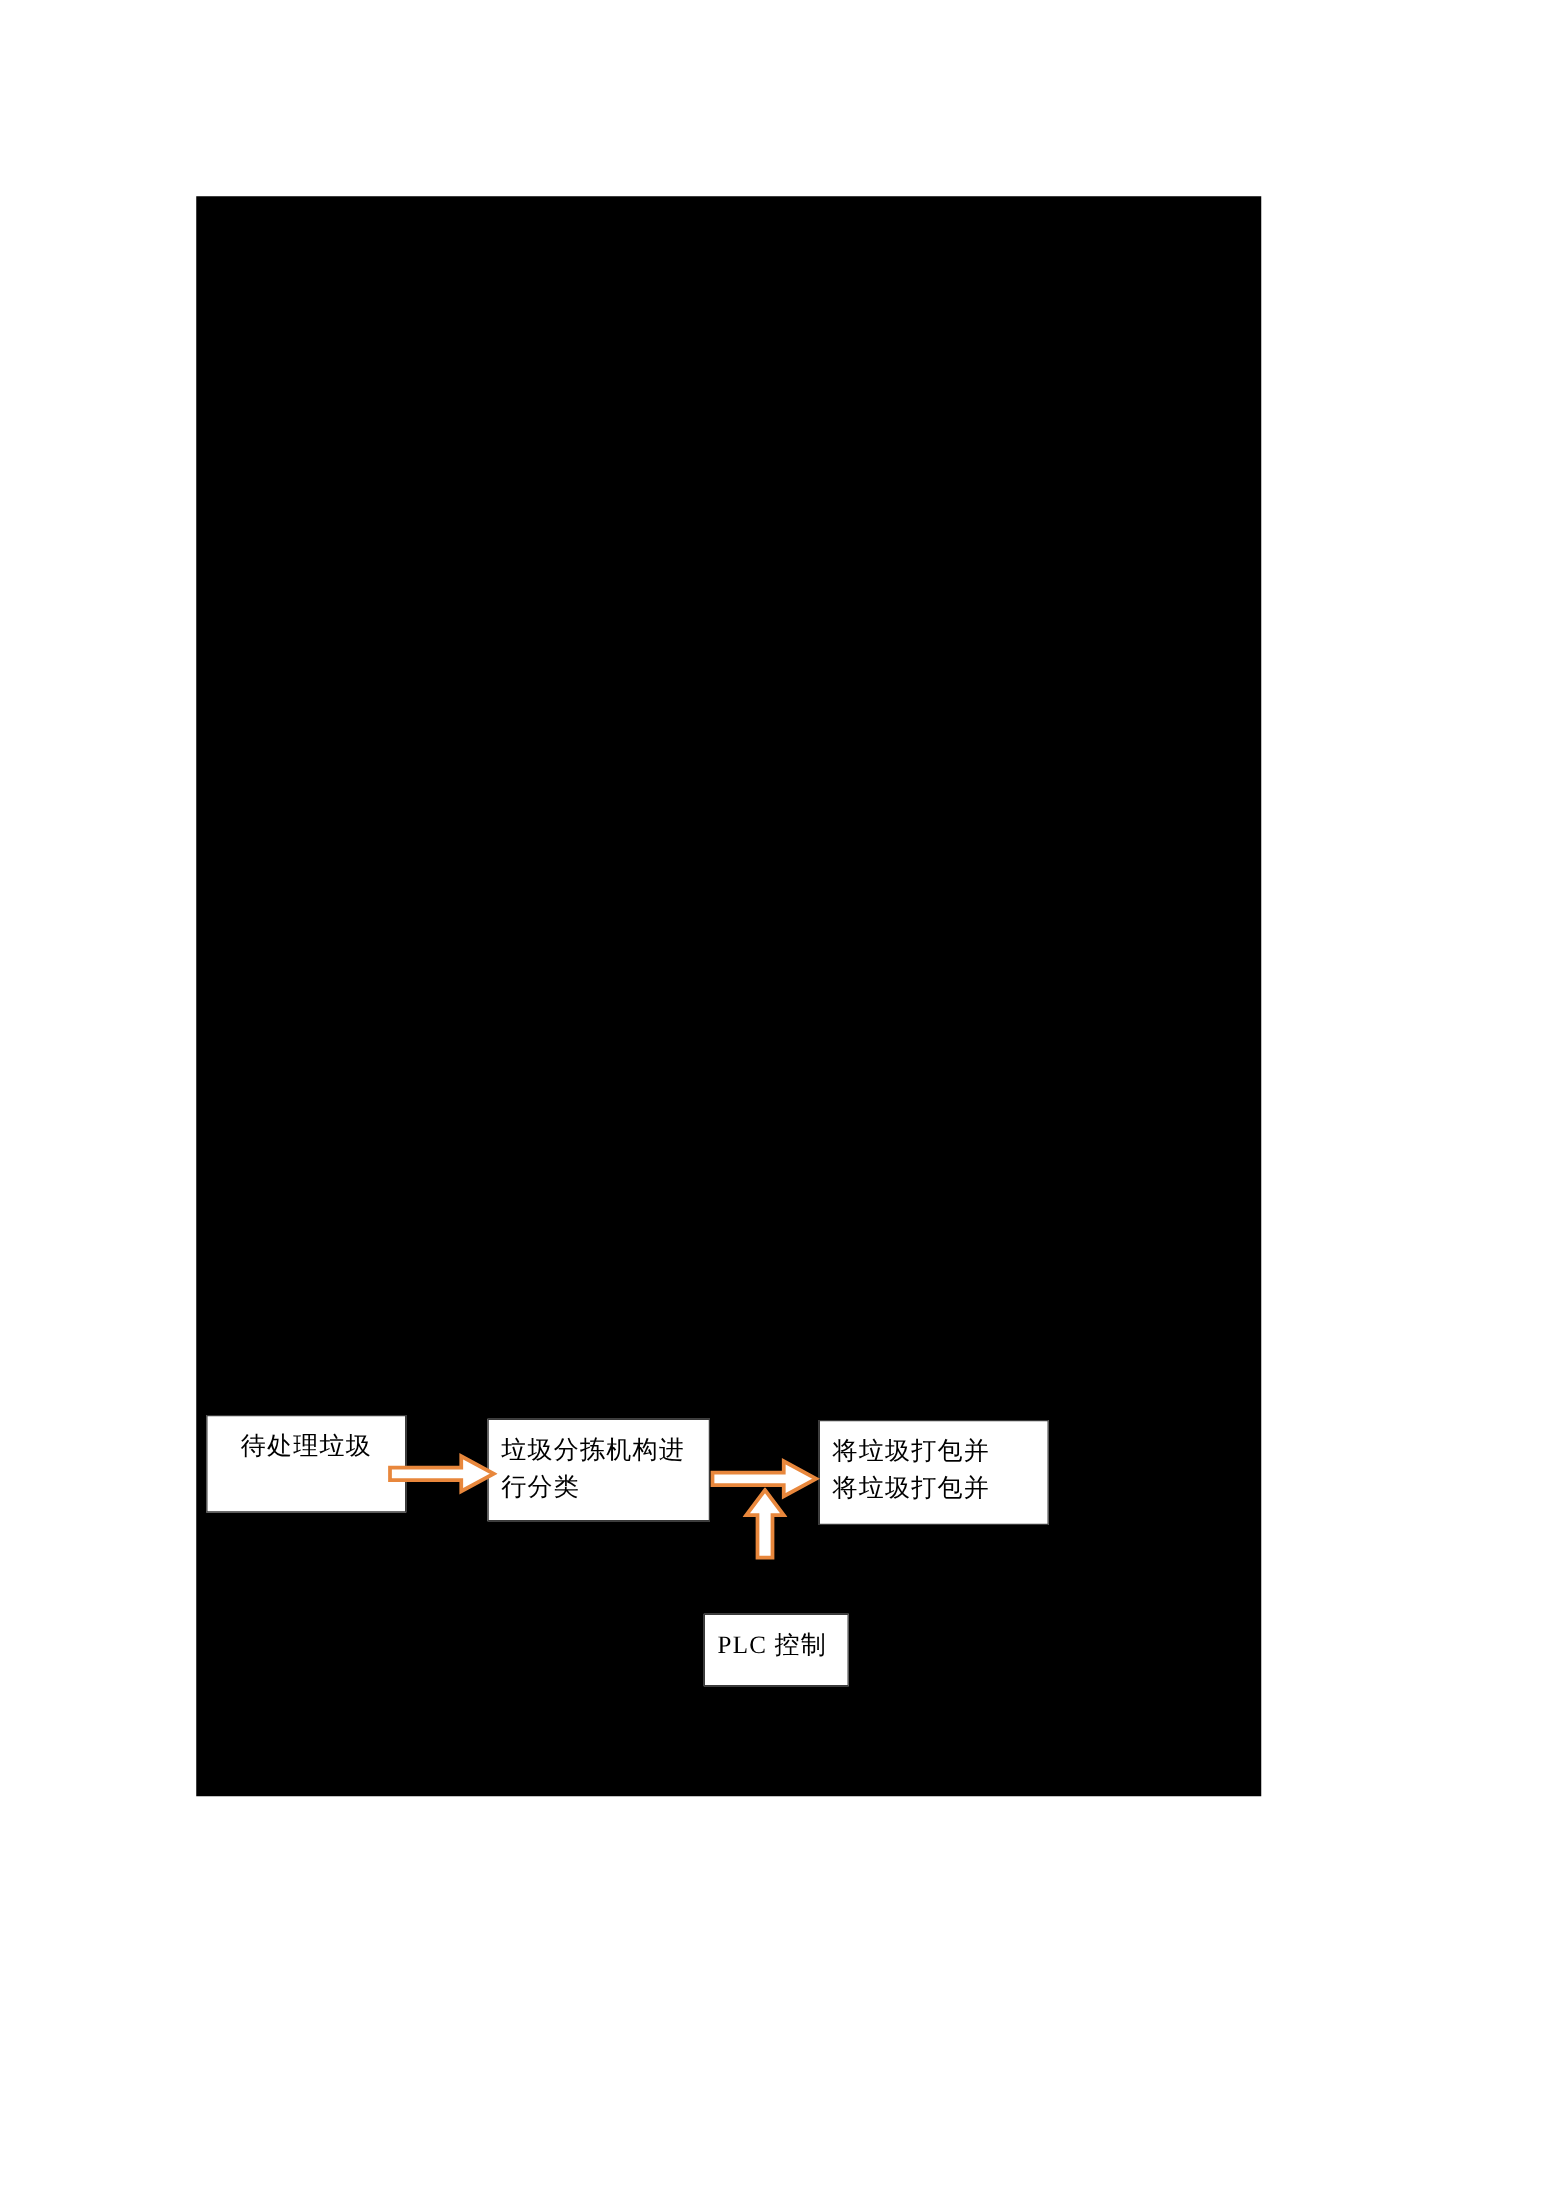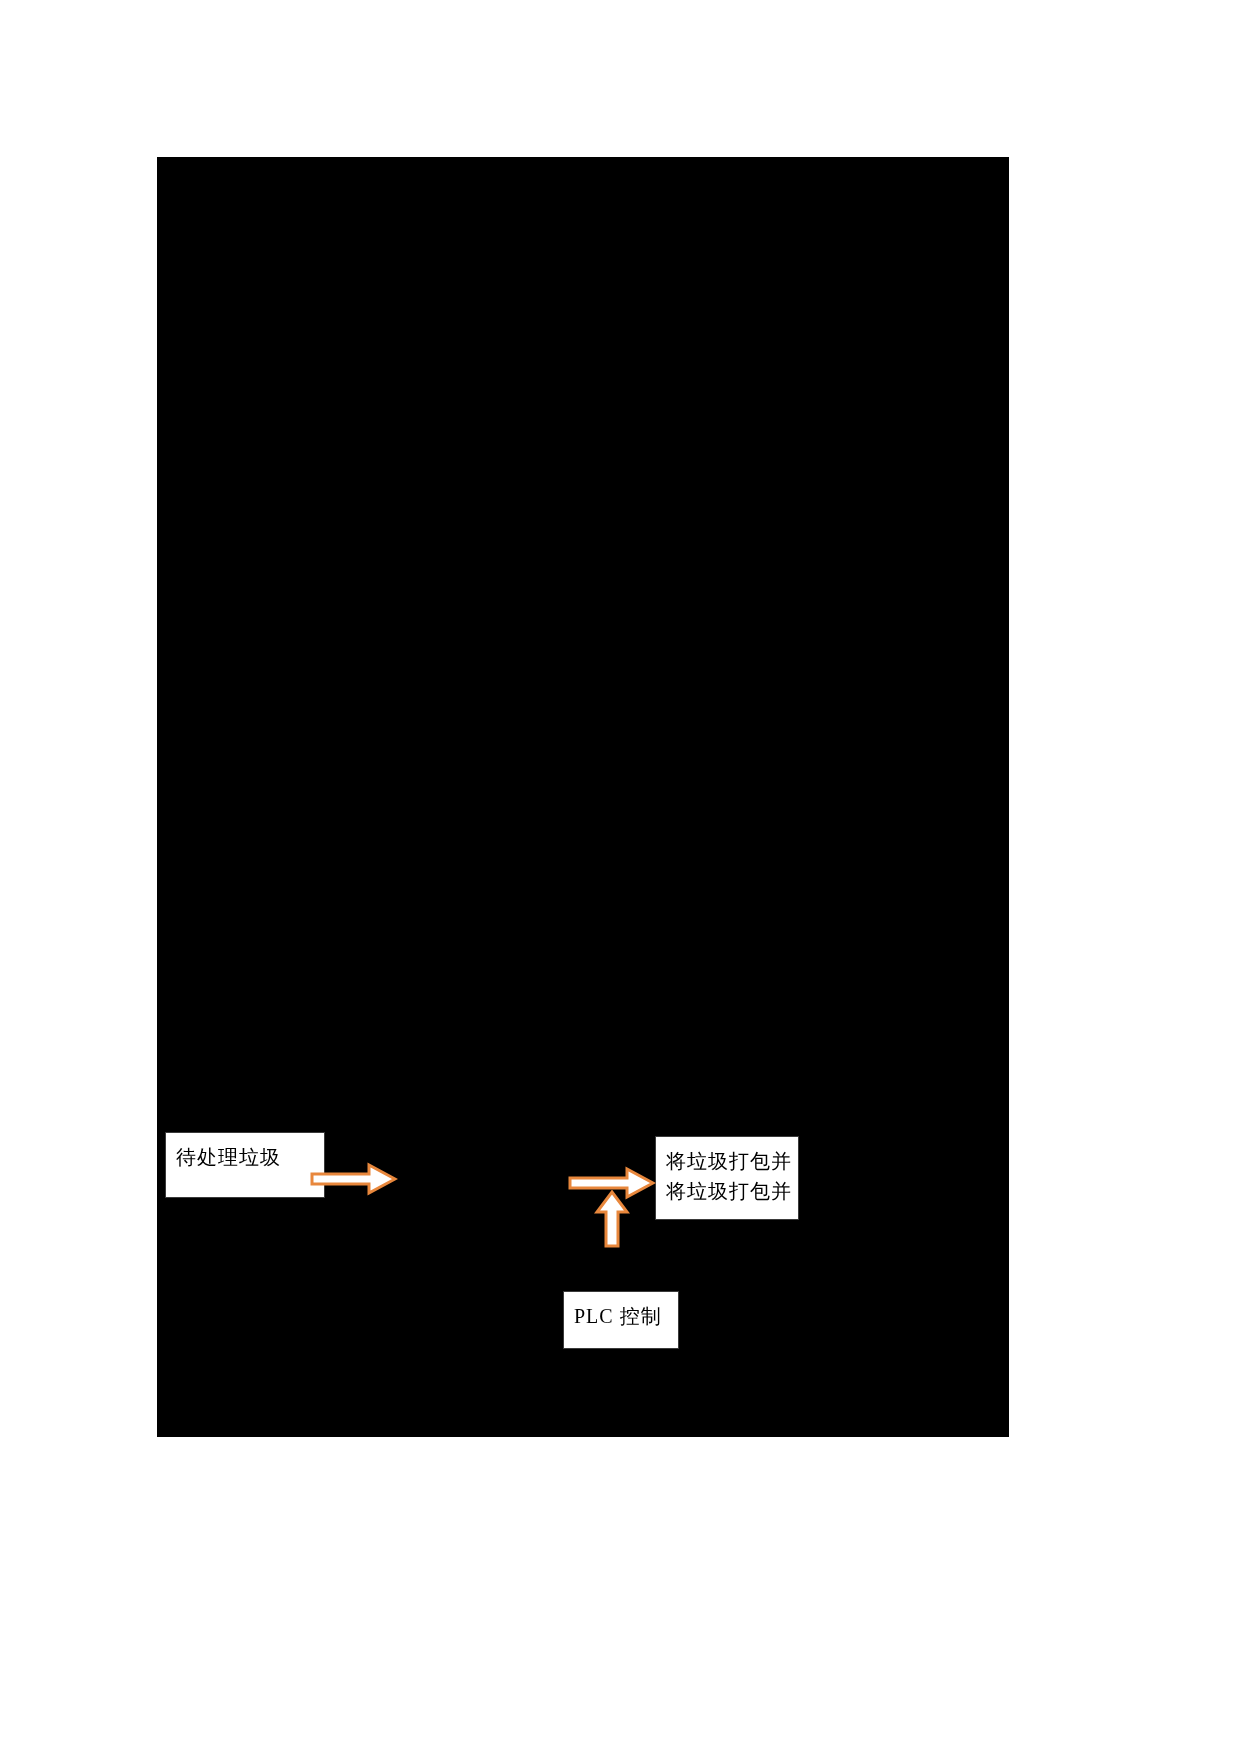--- a/index.html
+++ b/index.html
@@ -37,38 +37,42 @@
   .arrow { position: absolute; z-index: 5; }
   .arrow svg { display: block; }
 </style>
 </head>
 <body>
 
 <div class="page">
 
   <div class="panel">
 
-    <div class="flow-box" style="left:8px; top:975px; width:160px; height:66px;">
+    <div class="flow-box" style="left:8px; top:975px; width:160px; height:78px;text-align:center;">
       <span class="line">待处理垃圾</span>
     </div>
 
     <div class="arrow" style="left:153px; top:1005px;">
       <svg width="88" height="34" viewBox="0 0 88 34">
         <polygon points="2,12 59,12 59,3 85,17 59,31 59,22 2,22" fill="#ffffff" stroke="#E8873C" stroke-width="3"></polygon>
       </svg>
     </div>
 
+    <div class="flow-box" style="left:233px; top:978px; width:178px; height:82px;">
+      <span class="line">垃圾分拣机构进</span>
+      <span class="line">行分类</span>
+    </div>
 
     <div class="arrow" style="left:411px; top:1009px;">
       <svg width="88" height="34" viewBox="0 0 88 34">
         <polygon points="2,12 59,12 59,3 85,17 59,31 59,22 2,22" fill="#ffffff" stroke="#E8873C" stroke-width="3"></polygon>
       </svg>
     </div>
 
-    <div class="flow-box" style="left:498px; top:979px; width:144px; height:84px;">
+    <div class="flow-box" style="left:498px; top:979px; width:184px; height:84px;">
       <span class="line">将垃圾打包并</span>
       <span class="line">将垃圾打包并</span>
     </div>
 
     <div class="arrow" style="left:437px; top:1033px;">
       <svg width="36" height="58" viewBox="0 0 36 58">
         <polygon points="12,56 12,22 3,22 18,2 33,22 24,22 24,56" fill="#ffffff" stroke="#E8873C" stroke-width="3"></polygon>
       </svg>
     </div>
 

